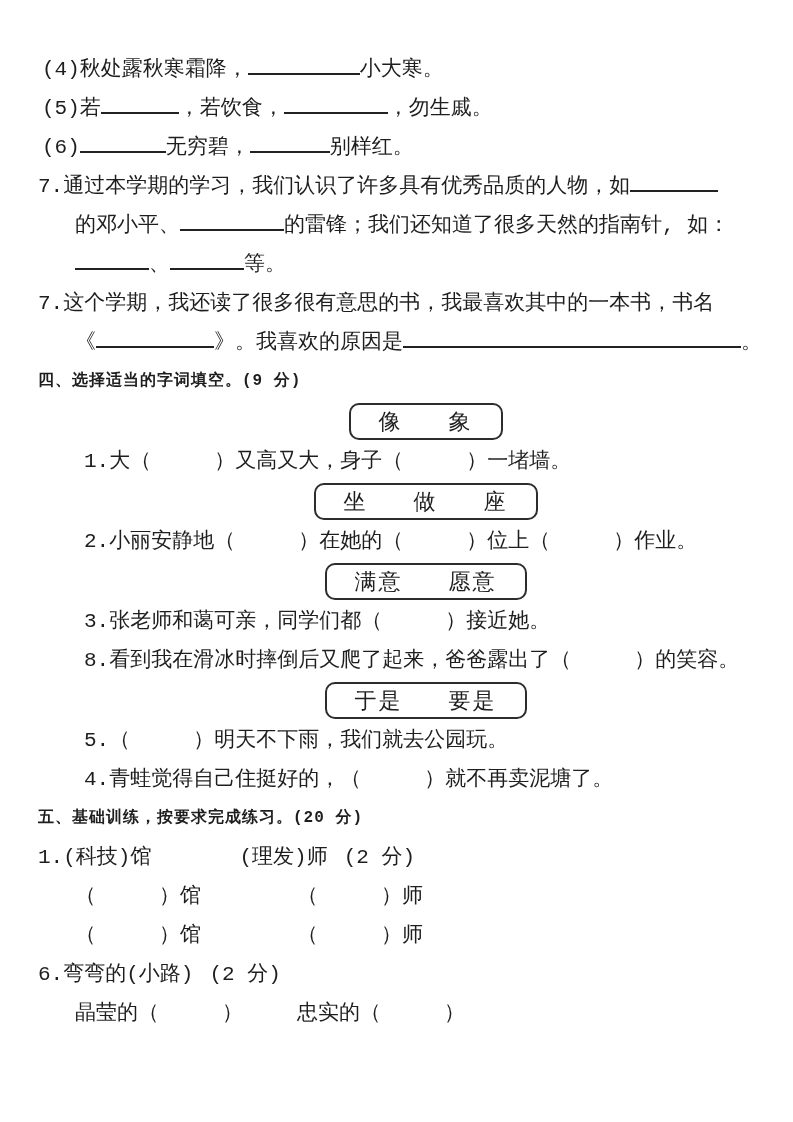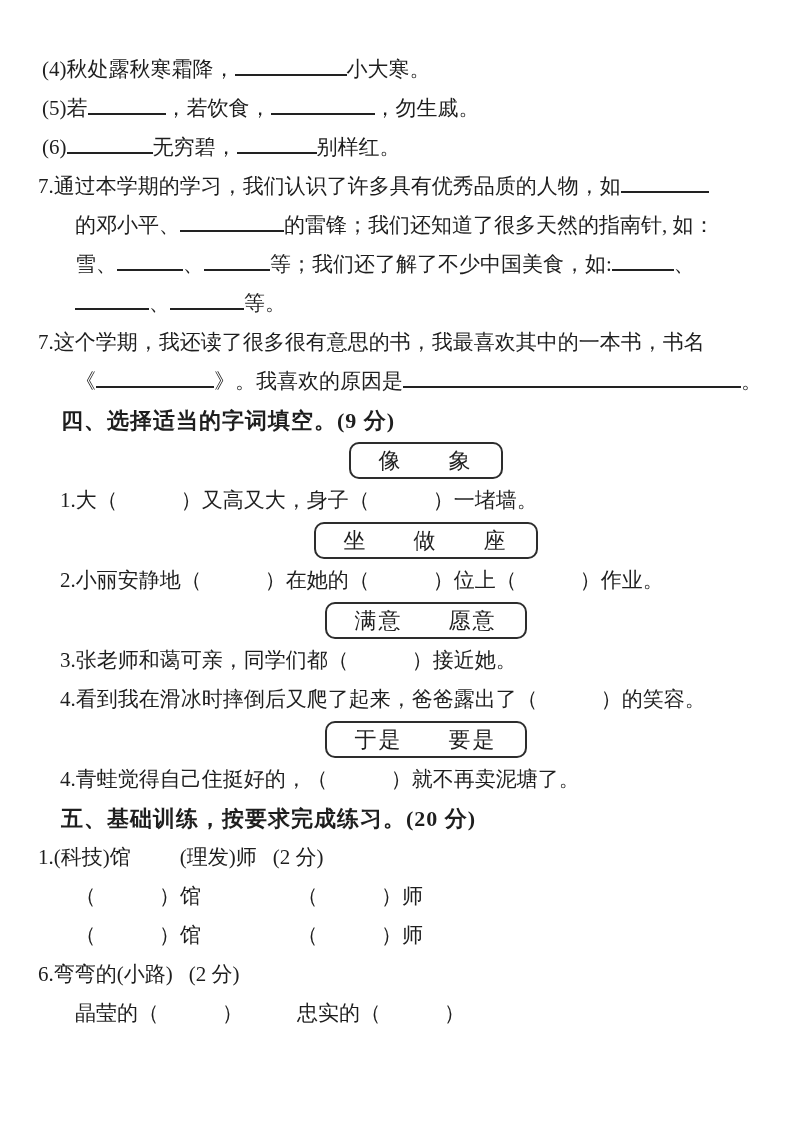--- a/index.html
+++ b/index.html
@@ -8,46 +8,46 @@
     width:793px;height:1122px;
     box-sizing:border-box;
     padding:50px 36px 0 38px;
     background:#ffffff;
     color:#1e1e1e;
     font-family:"Liberation Serif","DejaVu Serif",serif;
     font-size:21px;
     overflow:hidden;
     white-space:nowrap;
   }
-  .line{height:39px;line-height:39px;}
+  .line{height:39px;line-height:39px;font-family:Liberation Mono, monospace;}
   .indent-sub{margin-left:4px;}      
   .indent-cont{margin-left:37px;}    
-  .indent-item{margin-left:22px;}    
-  .heading{font-weight:700;font-size:22px;letter-spacing:1px;margin-left:23px;}
+  .indent-item{margin-left:46px;}    
+  .heading{font-weight:700;font-size:16px;letter-spacing:1px;}
   .blank{
     display:inline-block;
     border-bottom:2px solid #222;
     height:0.95em;
     vertical-align:baseline;
   }
   .wordbox{
     display:flex;
     width:max-content;
     gap:46px;
     margin:2px auto;
     position:relative;left:28px;
     border:2px solid #2d2d2d;
     border-radius:10px;
     padding:1px 28px;
     height:31px;
     line-height:31px;
     font-size:22px;
     letter-spacing:2px;
   }
-  .gap-lg{margin-left:49px;}
+  .gap-lg{margin-left:88px;}
   .gap-row{margin-left:96px;}
   .gap-md{margin-left:54px;}
   .gap-sm{margin-left:16px;}
 </style>
 </head>
 <body>
 
 <div class="page">
 
   <div class="line indent-sub">
@@ -58,23 +58,20 @@
   </div>
   <div class="line indent-sub">
     <span>(6)</span><span class="blank" style="width:86px"></span><span>无穷碧，</span><span class="blank" style="width:80px"></span><span>别样红。</span>
   </div>
 
   <div class="line">
     <span>7.通过本学期的学习，我们认识了许多具有优秀品质的人物，如</span><span class="blank" style="width:88px"></span>
   </div>
   <div class="line indent-cont">
     <span>的邓小平、</span><span class="blank" style="width:104px"></span><span>的雷锋；我们还知道了很多天然的指南针, 如：</span>
-  </div>
-  <div class="line indent-cont">
-    <span>雪、</span><span class="blank" style="width:66px"></span><span>、</span><span class="blank" style="width:66px"></span><span>等；我们还了解了不少中国美食，如:</span><span class="blank" style="width:62px"></span><span>、</span>
   </div>
   <div class="line indent-cont">
     <span class="blank" style="width:74px"></span><span>、</span><span class="blank" style="width:74px"></span><span>等。</span>
   </div>
 
   <div class="line">
     <span>7.这个学期，我还读了很多很有意思的书，我最喜欢其中的一本书，书名</span>
   </div>
   <div class="line indent-cont">
     <span>《</span><span class="blank" style="width:118px"></span><span>》。我喜欢的原因是</span><span class="blank" style="width:338px"></span><span>。</span>
@@ -93,26 +90,27 @@
     <span>做</span>
     <span>座</span>
   </div>
   <div class="line indent-item">2.小丽安静地（　　　）在她的（　　　）位上（　　　）作业。</div>
 
   <div class="wordbox">
     <span>满意</span>
     <span>愿意</span>
   </div>
   <div class="line indent-item">3.张老师和蔼可亲，同学们都（　　　）接近她。</div>
-  <div class="line indent-item">4.看到我在滑冰时摔倒后又爬了起来，爸爸露出了（　　　）的笑容。</div>
+  <div class="line indent-item">8.看到我在滑冰时摔倒后又爬了起来，爸爸露出了（　　　）的笑容。</div>
 
   <div class="wordbox">
     <span>于是</span>
     <span>要是</span>
   </div>
+  <div class="line indent-item">5.（　　　）明天不下雨，我们就去公园玩。</div>
   <div class="line indent-item">4.青蛙觉得自己住挺好的，（　　　）就不再卖泥塘了。</div>
 
   <div class="line heading">五、基础训练，按要求完成练习。(20 分)</div>
 
   <div class="line">
     <span>1.(科技)馆</span><span class="gap-lg">(理发)师</span><span class="gap-sm">(2 分)</span>
   </div>
   <div class="line indent-cont">
     <span>（　　　）馆</span><span class="gap-row">（　　　）师</span>
   </div>

